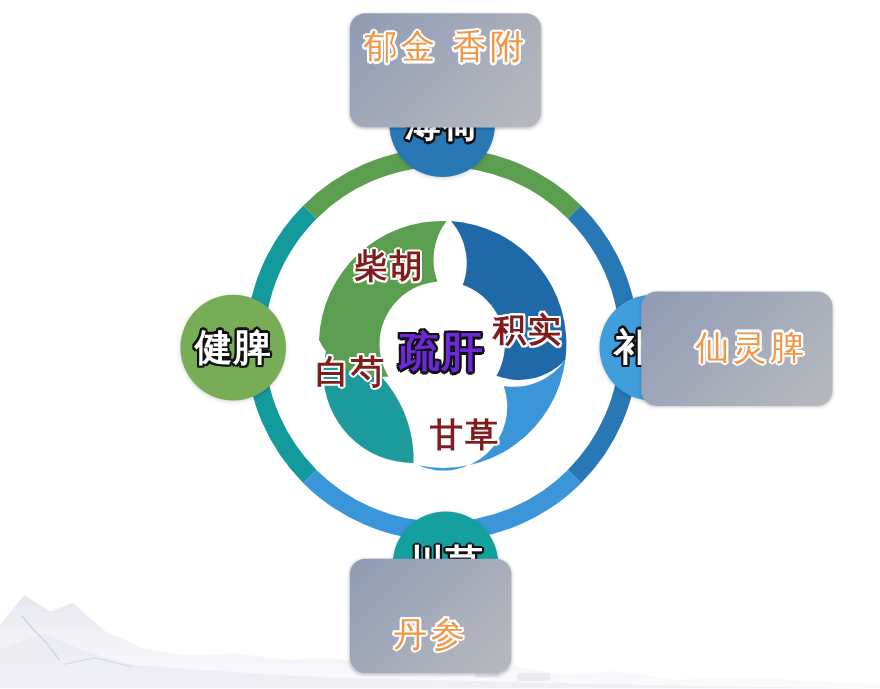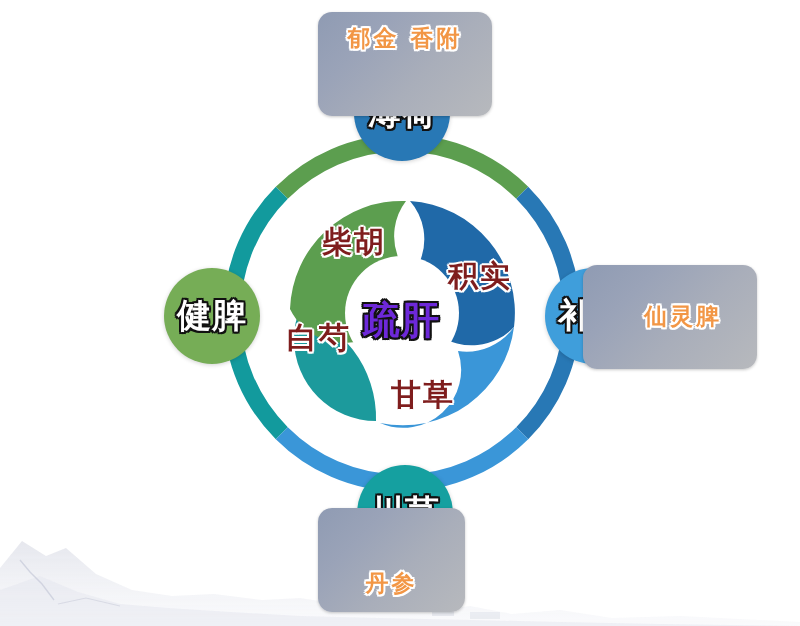--- a/index.html
+++ b/index.html
@@ -25,21 +25,21 @@
   .box.top{left:318px;top:12px;width:174px;height:104px;
     justify-content:flex-start;padding-top:12px;}
   .box.left{left:45px;top:265px;width:174px;height:104px;
     justify-content:center;padding-right:30px;}
   .box.right{left:583px;top:265px;width:174px;height:104px;
     justify-content:center;padding-left:26px;}
   .box.bottom{left:318px;top:508px;width:147px;height:104px;
     justify-content:flex-end;padding-bottom:14px;}
 
   .herb-text{
-    font-size:23px;font-weight:bold;letter-spacing:3px;
+    font-size:31px;font-weight:normal;letter-spacing:3px;
     color:#f29645;
     text-shadow:
       -1.6px -1.6px 0 #fff, 1.6px -1.6px 0 #fff,
       -1.6px 1.6px 0 #fff, 1.6px 1.6px 0 #fff,
       0 -2px 0 #fff, 0 2px 0 #fff, -2px 0 0 #fff, 2px 0 0 #fff;
     line-height:1.28;
     white-space:pre;
   }
   .box.left .herb-text{margin:1px 0;}
   .box.right .herb-text{margin:0;}
@@ -67,21 +67,21 @@
   .petal-label{
     position:absolute;
     font-size:30px;font-weight:bold;color:#7f1d1d;letter-spacing:2px;
     text-shadow:
       -1.5px -1.5px 0 #fff, 1.5px -1.5px 0 #fff,
       -1.5px 1.5px 0 #fff, 1.5px 1.5px 0 #fff,
       0 -1.9px 0 #fff, 0 1.9px 0 #fff, -1.9px 0 0 #fff, 1.9px 0 0 #fff;
     white-space:nowrap;
   }
   #lbl-chaihu{left:322px;top:222px;}
-  #lbl-zhishi{left:448px;top:256px;}
+  #lbl-zhishi{left:448px;top:280px;}
   #lbl-baishao{left:287px;top:318px;}
   #lbl-gancao{left:391px;top:375px;}
 
   #lbl-center{
     position:absolute;left:362px;top:295px;
     font-size:38px;font-weight:bold;color:#6d28d9;letter-spacing:1px;
     text-shadow:
       -1.7px -1.7px 0 #111, 1.7px -1.7px 0 #111,
       -1.7px 1.7px 0 #111, 1.7px 1.7px 0 #111,
       0 -2.1px 0 #111, 0 2.1px 0 #111, -2.1px 0 0 #111, 2.1px 0 0 #111;

